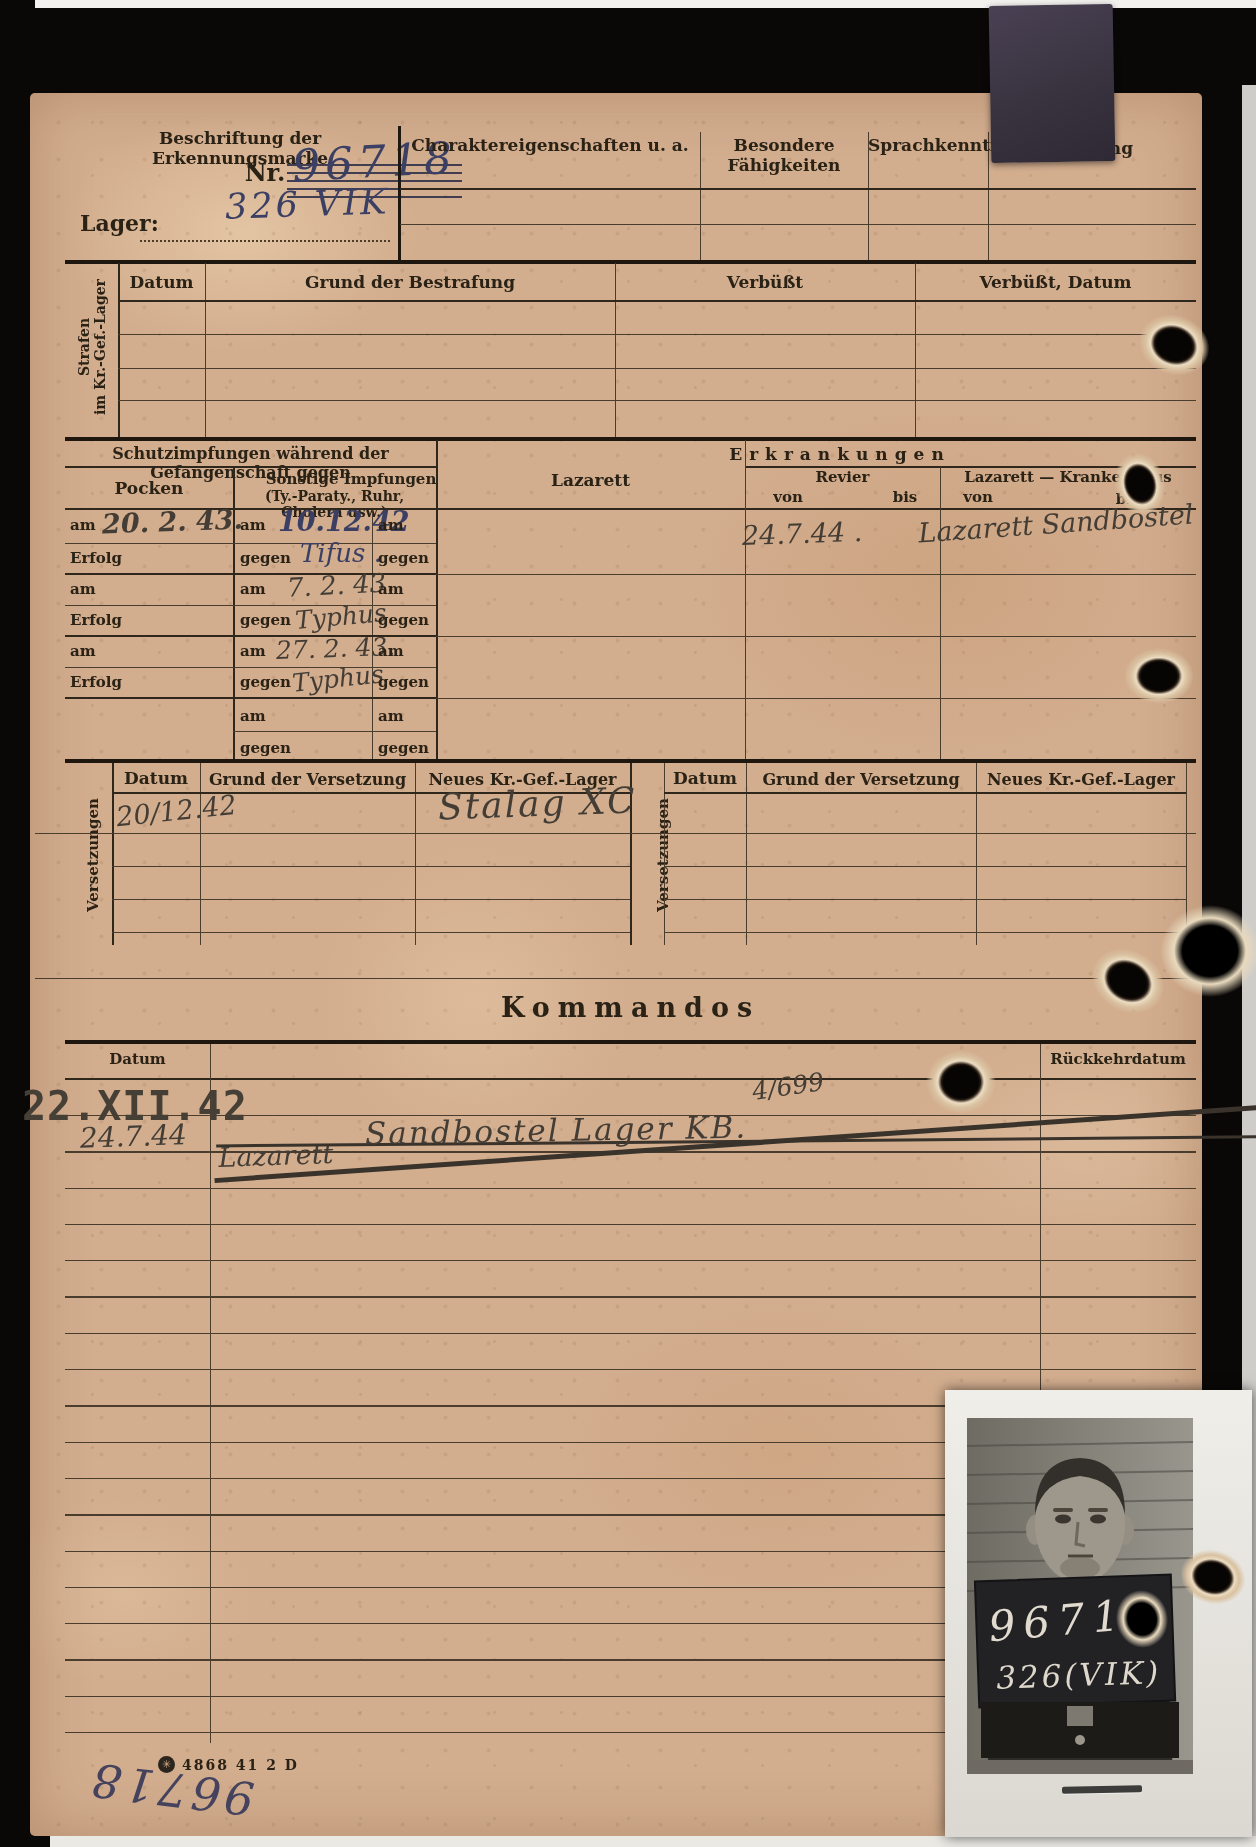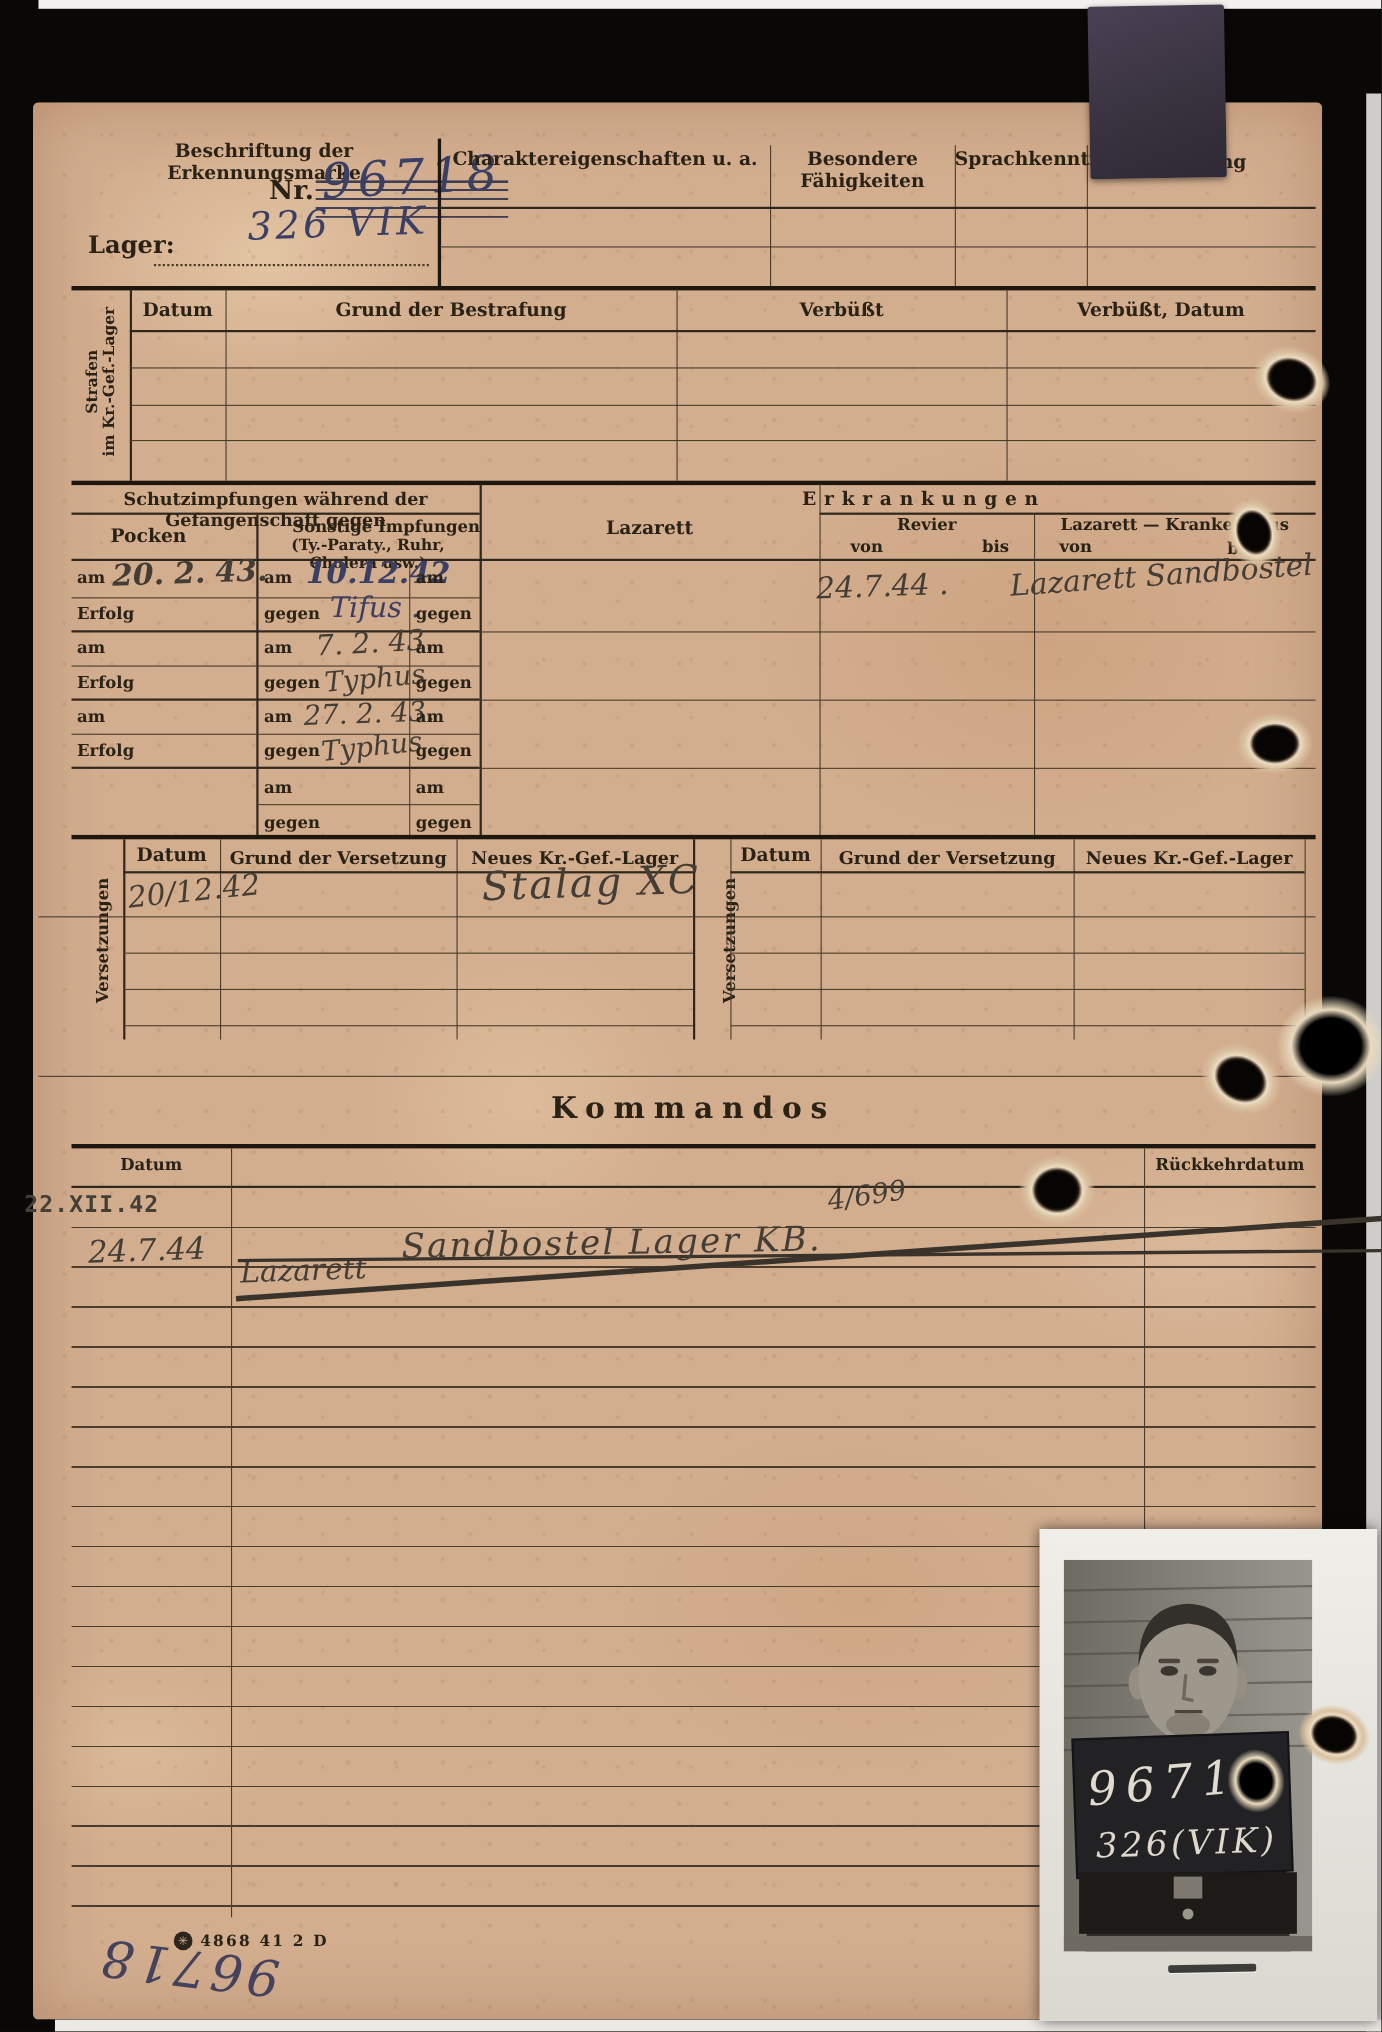--- a/index.html
+++ b/index.html
@@ -102,21 +102,21 @@
     <div class="hl" style="left:118px;top:368px;width:1078px;"></div>
     <div class="hl" style="left:118px;top:400px;width:1078px;"></div>
   </div>
 
   <div>
     <div class="hl4" style="left:65px;top:437px;width:1131px;"></div>
 
     <div class="lbl sm" style="left:68px;top:444px;width:365px;font-size:16px;">Schutzimpfungen während der Gefangenschaft gegen</div>
     <div class="hl2" style="left:65px;top:466px;width:371px;"></div>
 
-    <div class="lbl md" style="left:51px;top:478px;width:168px;text-align:center;">Pocken</div>
+    <div class="lbl md" style="left:65px;top:478px;width:168px;text-align:center;">Pocken</div>
     <div class="lbl sm" style="left:233px;top:470px;width:236px;">Sonstige Impfungen</div>
     <div class="lbl sm" style="left:233px;top:488px;width:203px;font-size:14px;">(Ty.-Paraty., Ruhr, Cholera usw.)</div>
 
     <div class="lbl md" style="left:640px;top:444px;width:400px;letter-spacing:7px;">Erkrankungen</div>
     <div class="hl2" style="left:745px;top:466px;width:451px;"></div>
 
     <div class="lbl md" style="left:436px;top:470px;width:309px;">Lazarett</div>
     <div class="lbl sm" style="left:745px;top:468px;width:195px;">Revier</div>
     <div class="lbl sm" style="left:768px;top:488px;width:40px;">von</div>
     <div class="lbl sm" style="left:885px;top:488px;width:40px;">bis</div>
@@ -231,21 +231,21 @@
     <div class="lbl sm" style="left:65px;top:1050px;width:145px;">Datum</div>
     <div class="lbl sm" style="left:1040px;top:1050px;width:156px;">Rückkehrdatum</div>
     <div class="hl2" style="left:65px;top:1078px;width:1131px;"></div>
 
     <div class="vl" style="left:210px;top:1044px;height:699px;"></div>
     <div class="vl" style="left:1040px;top:1044px;height:699px;"></div>
 
     <div class="abs" style="left:65px;top:1080px;width:1131px;height:663px;
                 background:repeating-linear-gradient(to bottom,transparent 0 35px,#4a3d2e 35px 36.3px);"></div>
 
-    <div class="stamp" style="left:22px;top:1083px;font-size:21px;letter-spacing:1px;">22.XII.42</div>
+    <div class="stamp" style="left:22px;top:1083px;font-size:40px;letter-spacing:1px;">22.XII.42</div>
     <div class="hw pencil" style="left:752px;top:1072px;font-size:25px;transform:rotate(-8deg);">4/699</div>
 
     <div class="hw pencil" style="left:80px;top:1120px;font-size:28px;transform:rotate(-2deg);">24.7.44</div>
     <div class="hw pencil struck" style="left:218px;top:1120px;font-size:27px;transform:rotate(-2deg);">Lazarett</div>
     <div class="hw pencil" style="left:365px;top:1112px;font-size:31px;letter-spacing:2px;transform:rotate(-1deg);">Sandbostel Lager KB.</div>
   </div>
 
   <div>
     <div class="abs" style="left:158px;top:1756px;width:17px;height:17px;border-radius:50%;background:#2b251d;color:#cfa987;
                 font-size:11px;line-height:17px;text-align:center;">✳</div>

